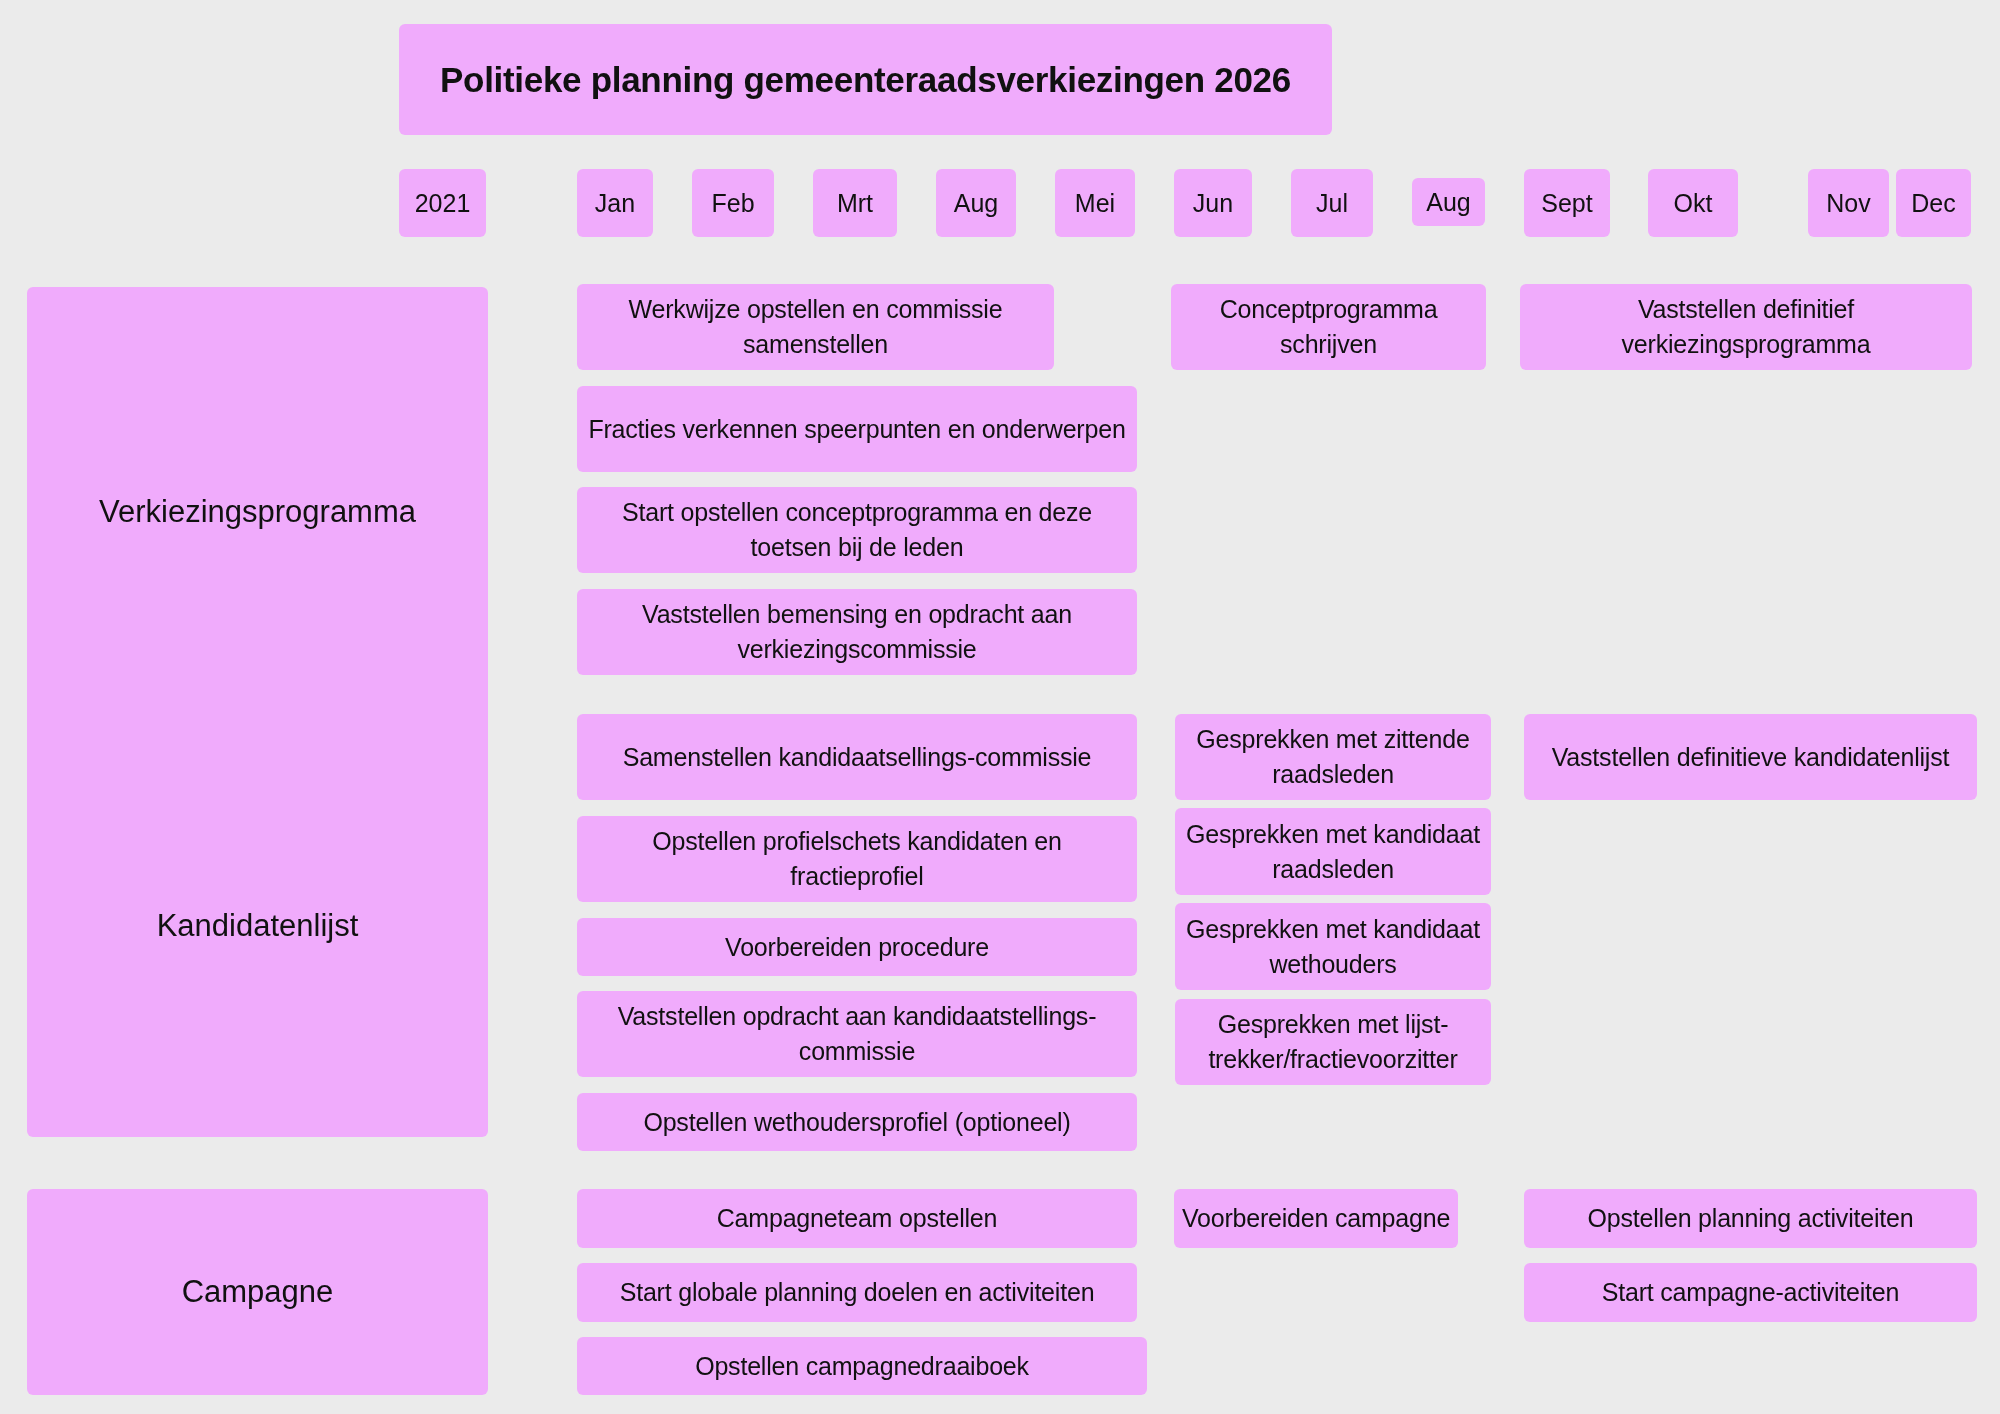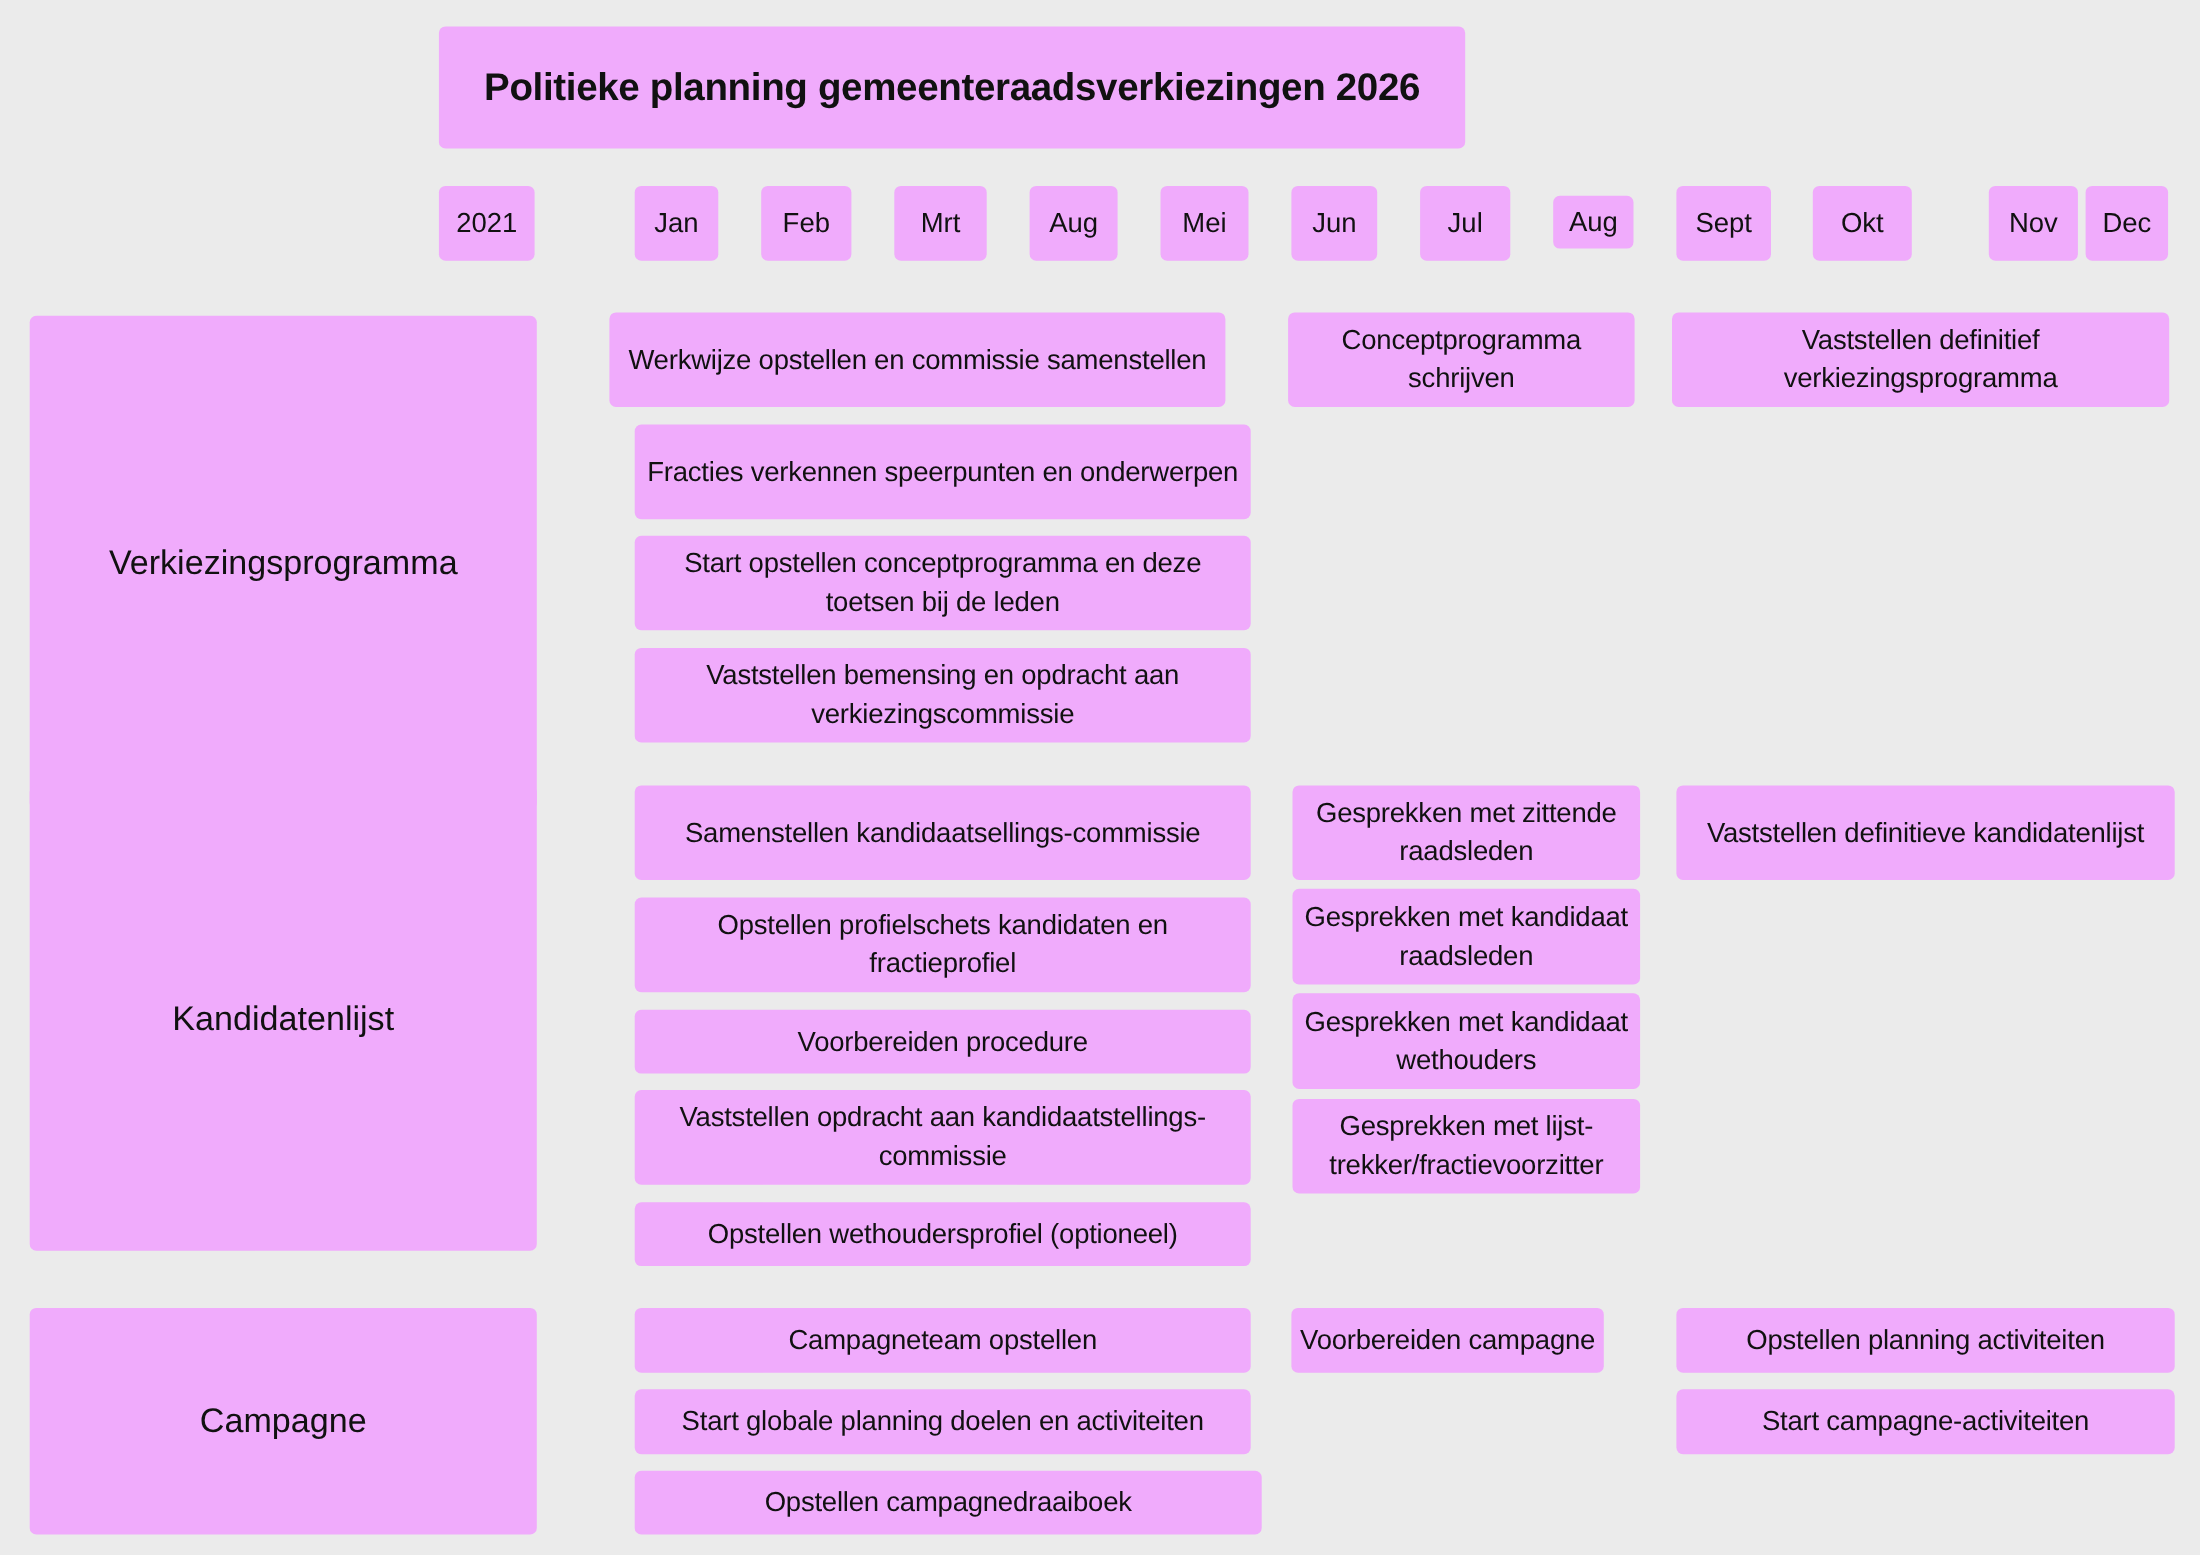--- a/index.html
+++ b/index.html
@@ -87,21 +87,21 @@
   <div class="box month" style="left:1896px; top:169px; width:75px; height:68px;">
       <span>Dec</span>
     </div>
 </div>
 
 <div>
   <div class="box category" style="left:27px; top:287px; width:461px; height:449px;">
     <span>Verkiezingsprogramma</span>
   </div>
 
-  <div class="box task" style="left:554px; top:284px; width:560px; height:86px;">
+  <div class="box task" style="left:577px; top:284px; width:477px; height:86px;">
       <span>Werkwijze opstellen en commissie samenstellen</span>
     </div>
   <div class="box task" style="left:577px; top:386px; width:560px; height:86px;">
       <span>Fracties verkennen speerpunten en onderwerpen</span>
     </div>
   <div class="box task" style="left:577px; top:487px; width:560px; height:86px;">
       <span>Start opstellen conceptprogramma en deze toetsen bij de leden</span>
     </div>
   <div class="box task" style="left:577px; top:589px; width:560px; height:86px;">
       <span>Vaststellen bemensing en opdracht aan verkiezingscommissie</span>

